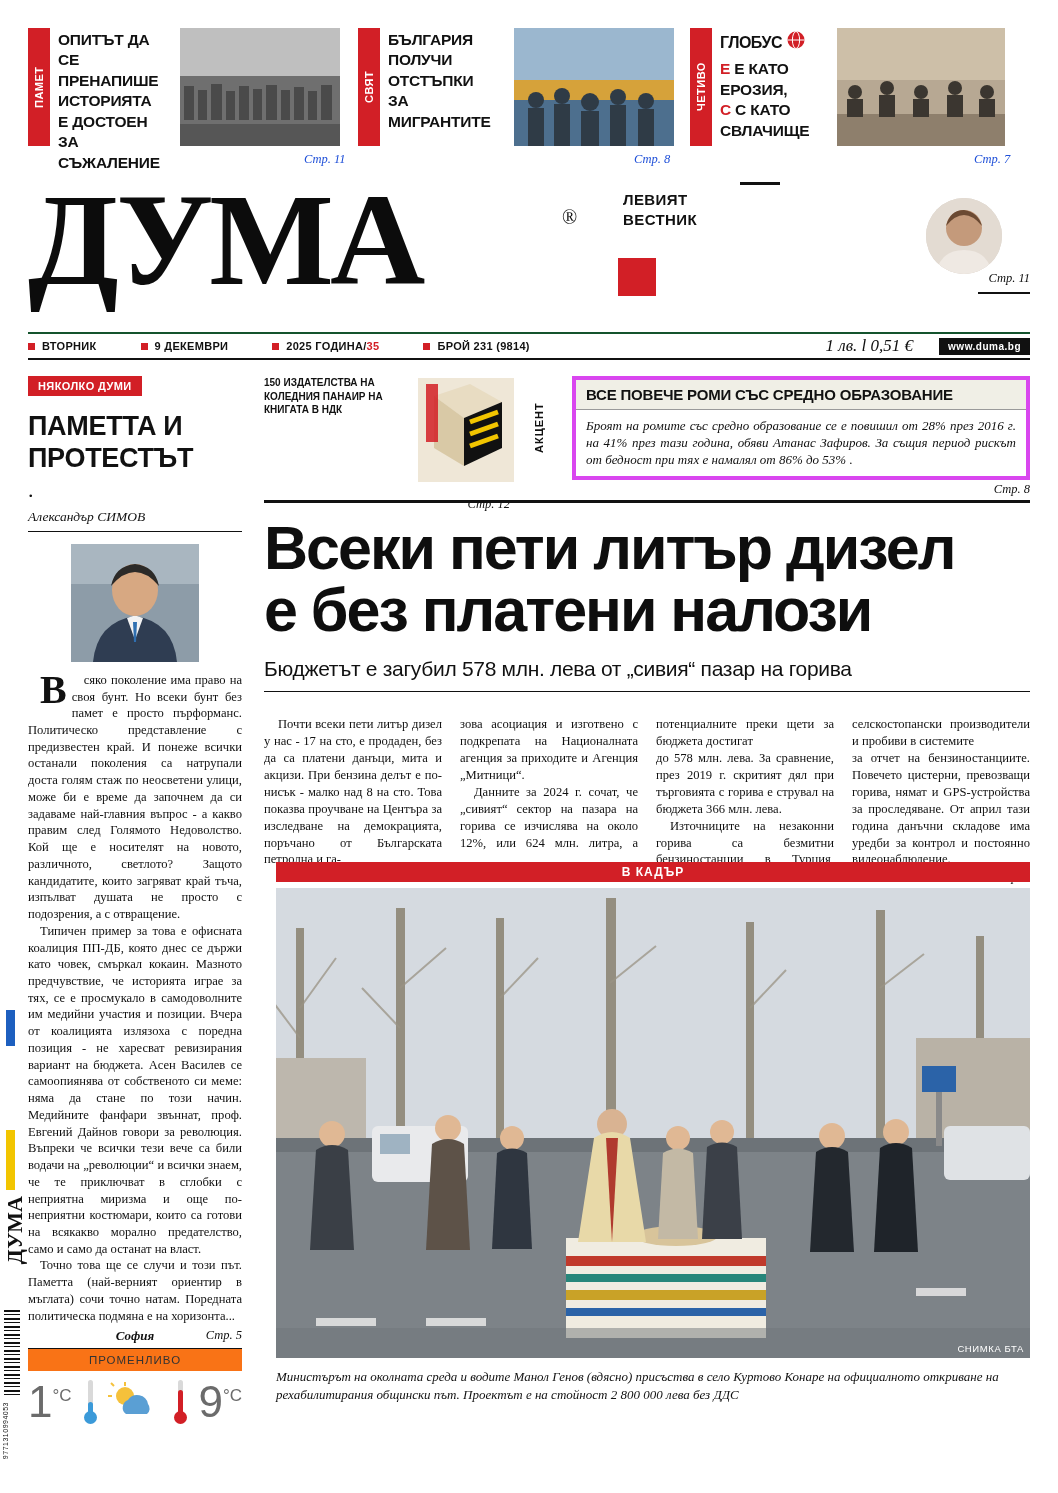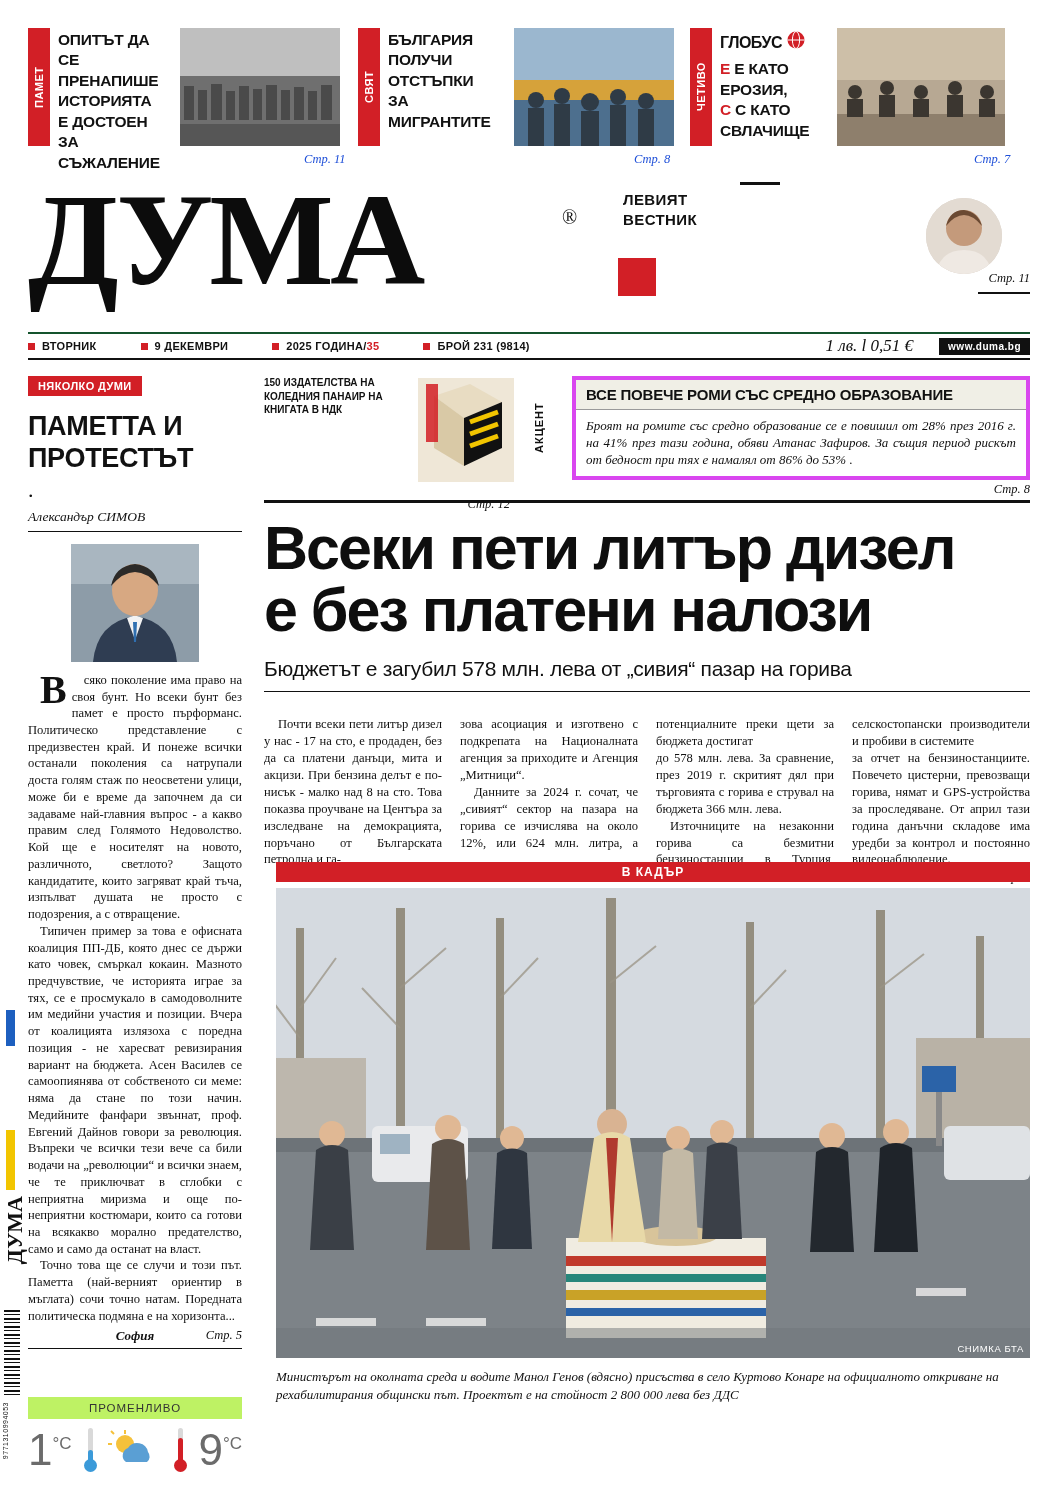--- a/index.html
+++ b/index.html
@@ -121,22 +121,22 @@
     padding: 2px 5px 0 0;
   }
   .opinion-body p { margin: 0; text-indent: 12px; }
   .opinion-page { text-align: right; font-style: italic; font-size: 12.5px; margin-top: 4px; }
 
   
   .weather { position: absolute; left: 28px; top: 1328px; width: 214px; }
   .weather-city { text-align: center; font-style: italic; font-weight: bold; font-size: 13px; }
   .weather-rule { height: 1px; background: #111; margin: 4px 0 0 0; }
   .weather-cond {
-    background: #bef264; text-align: center; font-family: "Liberation Sans", sans-serif;
-    font-size: 11.5px; letter-spacing: 1px; padding: 5px 12px; color: #333; margin-top: 48px;
+    background: #f97316; text-align: center; font-family: "Liberation Sans", sans-serif;
+    font-size: 11.5px; letter-spacing: 1px; padding: 5px 12px; color: #333;
   }
   .weather-row { display: flex; align-items: center; justify-content: space-between; padding-top: 6px; }
   .temp { font-family: "Liberation Sans", sans-serif; font-size: 44px; color: #6b6b6b; font-weight: 300;}
   .temp sup { font-size: 17px; vertical-align: super; }
   .thermo { width: 12px; height: 44px; position: relative; }
   .thermo .stem { position: absolute; left: 4px; top: 0; width: 5px; height: 34px; background: #d9d9d9; border-radius: 3px;}
   .thermo .fill { position: absolute; left: 4px; bottom: 10px; width: 5px; background: #3b9ad9; border-radius: 3px;}
   .thermo .bulb { position: absolute; left: 0; bottom: 0; width: 13px; height: 13px; border-radius: 50%; background: #3b9ad9;}
   .thermo.warm .fill, .thermo.warm .bulb { background: #d21f26; }
   .wicon { width: 54px; height: 40px; position: relative; }

